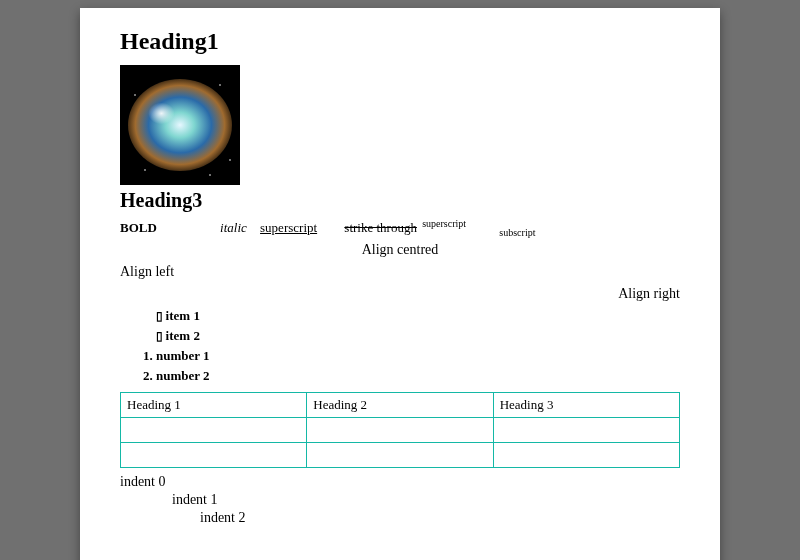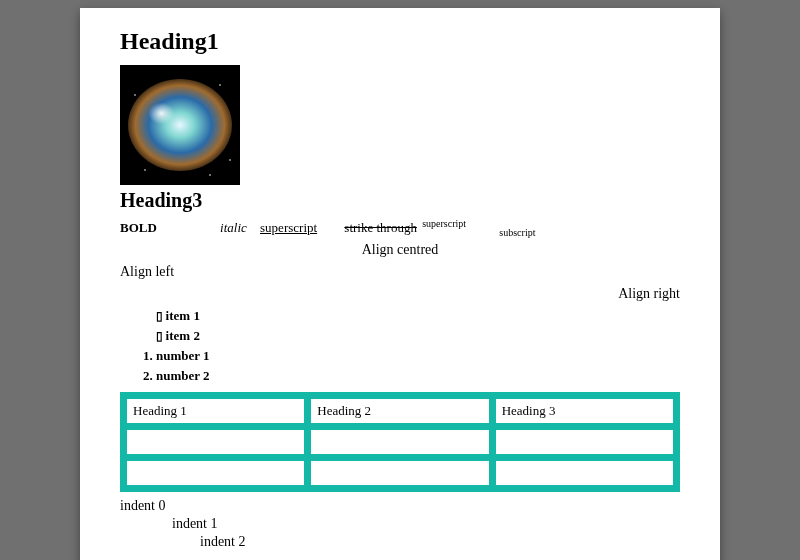--- a/index.html
+++ b/index.html
@@ -78,21 +78,21 @@
   }
   ol.numbers { list-style: decimal; }
 
   table.grid {
     border-collapse: collapse;
     width: 100%;
     margin: 8px 0 6px 0;
     font-size: 13px;
   }
   table.grid th, table.grid td {
-    border: 7px solid #14b8a6;
+    border: 1px solid #14b8a6;
     padding: 4px 6px;
     text-align: left;
     height: 16px;
     font-weight: normal;
   }
 
   .indent0 { margin: 2px 0; }
   .indent1 { margin: 2px 0 2px 52px; }
   .indent2 { margin: 2px 0 10px 80px; }
 </style>

